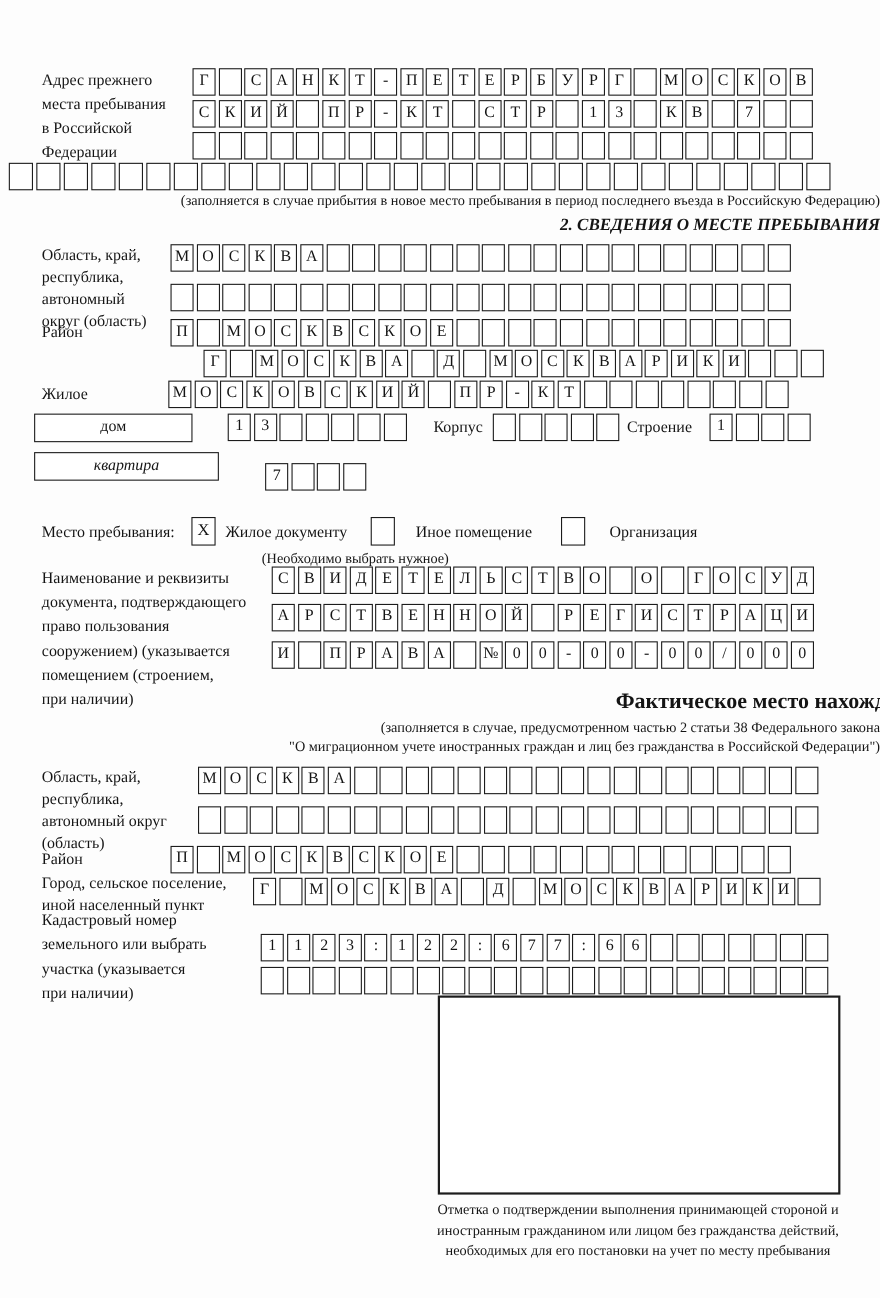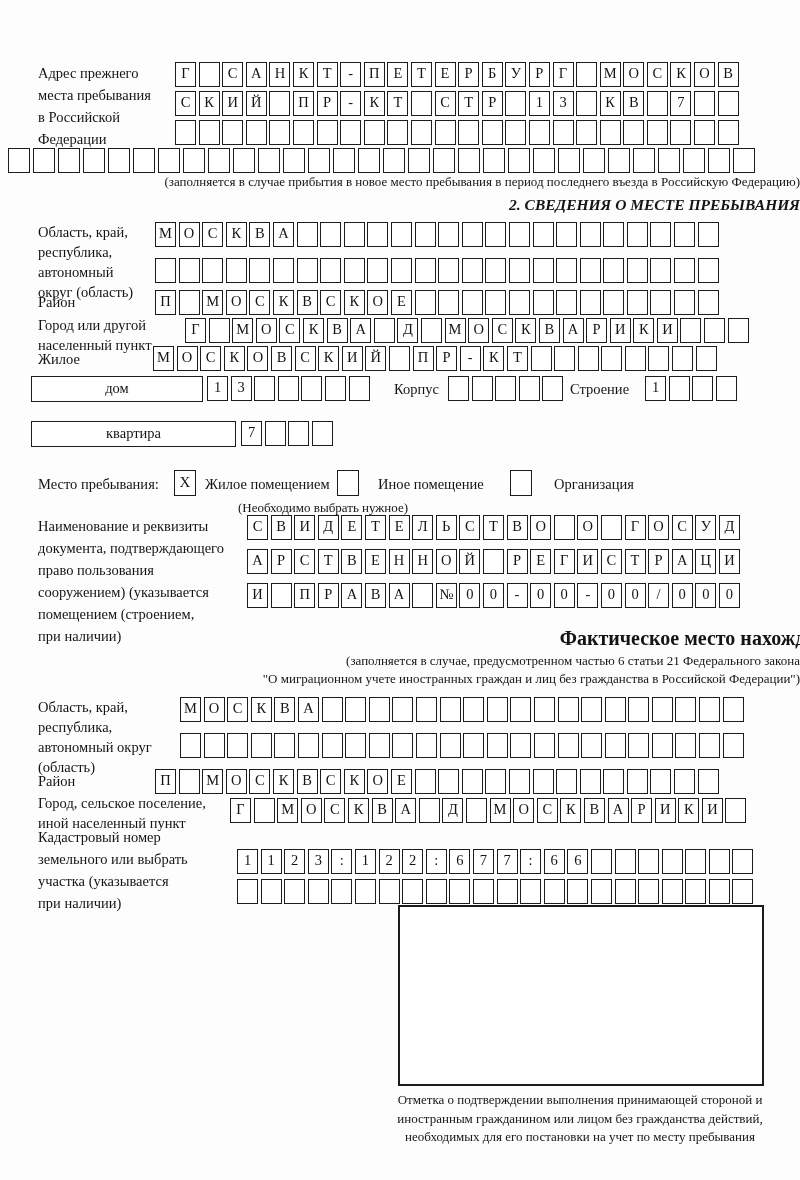--- a/index.html
+++ b/index.html
@@ -60,62 +60,58 @@
     <div>республика,</div>
     <div>автономный</div>
     <div>округ (область)</div>
   </div>
   <div class="grid-row" style="left:155px;top:222px;"><span class="cell">М</span><span class="cell">О</span><span class="cell">С</span><span class="cell">К</span><span class="cell">В</span><span class="cell">А</span><span class="cell"></span><span class="cell"></span><span class="cell"></span><span class="cell"></span><span class="cell"></span><span class="cell"></span><span class="cell"></span><span class="cell"></span><span class="cell"></span><span class="cell"></span><span class="cell"></span><span class="cell"></span><span class="cell"></span><span class="cell"></span><span class="cell"></span><span class="cell"></span><span class="cell"></span><span class="cell"></span></div>
   <div class="grid-row" style="left:155px;top:258px;"><span class="cell"></span><span class="cell"></span><span class="cell"></span><span class="cell"></span><span class="cell"></span><span class="cell"></span><span class="cell"></span><span class="cell"></span><span class="cell"></span><span class="cell"></span><span class="cell"></span><span class="cell"></span><span class="cell"></span><span class="cell"></span><span class="cell"></span><span class="cell"></span><span class="cell"></span><span class="cell"></span><span class="cell"></span><span class="cell"></span><span class="cell"></span><span class="cell"></span><span class="cell"></span><span class="cell"></span></div>
 
   <div class="label" style="left:38px;top:292px;">Район</div>
   <div class="grid-row" style="left:155px;top:290px;"><span class="cell">П</span><span class="cell"></span><span class="cell">М</span><span class="cell">О</span><span class="cell">С</span><span class="cell">К</span><span class="cell">В</span><span class="cell">С</span><span class="cell">К</span><span class="cell">О</span><span class="cell">Е</span><span class="cell"></span><span class="cell"></span><span class="cell"></span><span class="cell"></span><span class="cell"></span><span class="cell"></span><span class="cell"></span><span class="cell"></span><span class="cell"></span><span class="cell"></span><span class="cell"></span><span class="cell"></span><span class="cell"></span></div>
 
-  <div class="label" style="left:38px;top:315px;">
-    <div>Город или другой</div>
-    <div>населенный пункт</div>
-  </div>
   <div class="grid-row" style="left:185px;top:318px;"><span class="cell">Г</span><span class="cell"></span><span class="cell">М</span><span class="cell">О</span><span class="cell">С</span><span class="cell">К</span><span class="cell">В</span><span class="cell">А</span><span class="cell"></span><span class="cell">Д</span><span class="cell"></span><span class="cell">М</span><span class="cell">О</span><span class="cell">С</span><span class="cell">К</span><span class="cell">В</span><span class="cell">А</span><span class="cell">Р</span><span class="cell">И</span><span class="cell">К</span><span class="cell">И</span><span class="cell"></span><span class="cell"></span><span class="cell"></span></div>
 
   <div class="label" style="left:38px;top:349px;">Жилое</div>
   <div class="grid-row" style="left:153px;top:346px;"><span class="cell">М</span><span class="cell">О</span><span class="cell">С</span><span class="cell">К</span><span class="cell">О</span><span class="cell">В</span><span class="cell">С</span><span class="cell">К</span><span class="cell">И</span><span class="cell">Й</span><span class="cell"></span><span class="cell">П</span><span class="cell">Р</span><span class="cell">-</span><span class="cell">К</span><span class="cell">Т</span><span class="cell"></span><span class="cell"></span><span class="cell"></span><span class="cell"></span><span class="cell"></span><span class="cell"></span><span class="cell"></span><span class="cell"></span></div>
 
-  <div class="box-label" style="left:31px;top:376px;width:172px;">дом</div>
+  <div class="box-label" style="left:31px;top:376px;width:144px;">дом</div>
   <div class="grid-row" style="left:207px;top:376px;"><span class="cell">1</span><span class="cell">3</span><span class="cell"></span><span class="cell"></span><span class="cell"></span><span class="cell"></span><span class="cell"></span></div>
   <div class="label" style="left:394px;top:379px;">Корпус</div>
   <div class="grid-row" style="left:448px;top:376px;"><span class="cell"></span><span class="cell"></span><span class="cell"></span><span class="cell"></span><span class="cell"></span></div>
   <div class="label" style="left:570px;top:379px;">Строение</div>
   <div class="grid-row" style="left:645px;top:376px;"><span class="cell">1</span><span class="cell"></span><span class="cell"></span><span class="cell"></span></div>
 
-  <div class="box-label" style="left:31px;top:421px;width:205px;">квартира</div>
+  <div class="box-label" style="left:31px;top:411px;width:168px;font-style:italic;">квартира</div>
   <div class="grid-row" style="left:241px;top:421px;"><span class="cell">7</span><span class="cell"></span><span class="cell"></span><span class="cell"></span></div>
 
   <div class="label" style="left:38px;top:474px;">Место пребывания:</div>
   <div class="chk" style="left:174px;top:470px;">X</div>
-  <div class="label" style="left:205px;top:474px;">Жилое помещением</div>
+  <div class="label" style="left:205px;top:474px;">Жилое документу</div>
   <div class="chk" style="left:337px;top:470px;"></div>
   <div class="label" style="left:378px;top:474px;">Иное помещение</div>
   <div class="chk" style="left:510px;top:470px;"></div>
   <div class="label" style="left:554px;top:474px;">Организация</div>
   <div class="caption" style="left:238px;top:500px;">(Необходимо выбрать нужное)</div>
 
   <div class="label lh22" style="left:38px;top:515px;">
     <div>Наименование и реквизиты</div>
     <div>документа, подтверждающего</div>
     <div>право пользования</div>
     <div>сооружением) (указывается</div>
     <div>помещением (строением,</div>
     <div>при наличии)</div>
   </div>
   <div class="grid-row" style="left:247px;top:515px;"><span class="cell">С</span><span class="cell">В</span><span class="cell">И</span><span class="cell">Д</span><span class="cell">Е</span><span class="cell">Т</span><span class="cell">Е</span><span class="cell">Л</span><span class="cell">Ь</span><span class="cell">С</span><span class="cell">Т</span><span class="cell">В</span><span class="cell">О</span><span class="cell"></span><span class="cell">О</span><span class="cell"></span><span class="cell">Г</span><span class="cell">О</span><span class="cell">С</span><span class="cell">У</span><span class="cell">Д</span></div>
   <div class="grid-row" style="left:247px;top:549px;"><span class="cell">А</span><span class="cell">Р</span><span class="cell">С</span><span class="cell">Т</span><span class="cell">В</span><span class="cell">Е</span><span class="cell">Н</span><span class="cell">Н</span><span class="cell">О</span><span class="cell">Й</span><span class="cell"></span><span class="cell">Р</span><span class="cell">Е</span><span class="cell">Г</span><span class="cell">И</span><span class="cell">С</span><span class="cell">Т</span><span class="cell">Р</span><span class="cell">А</span><span class="cell">Ц</span><span class="cell">И</span></div>
   <div class="grid-row" style="left:247px;top:583px;"><span class="cell">И</span><span class="cell"></span><span class="cell">П</span><span class="cell">Р</span><span class="cell">А</span><span class="cell">В</span><span class="cell">А</span><span class="cell"></span><span class="cell">№</span><span class="cell">0</span><span class="cell">0</span><span class="cell">-</span><span class="cell">0</span><span class="cell">0</span><span class="cell">-</span><span class="cell">0</span><span class="cell">0</span><span class="cell">/</span><span class="cell">0</span><span class="cell">0</span><span class="cell">0</span></div>
 
   <div class="title center" style="top:627px;font-size:20px;padding-left:48px;">Фактическое место нахождения</div>
-  <div class="caption center" style="top:653px;">(заполняется в случае, предусмотренном частью 6 статьи 21 Федерального закона</div>
+  <div class="caption center" style="top:653px;">(заполняется в случае, предусмотренном частью 2 статьи 38 Федерального закона</div>
   <div class="caption center" style="top:671px;">"О миграционном учете иностранных граждан и лиц без гражданства в Российской Федерации")</div>
 
   <div class="label" style="left:38px;top:697px;">
     <div>Область, край,</div>
     <div>республика,</div>
     <div>автономный округ</div>
     <div>(область)</div>
   </div>
   <div class="grid-row" style="left:180px;top:697px;"><span class="cell">М</span><span class="cell">О</span><span class="cell">С</span><span class="cell">К</span><span class="cell">В</span><span class="cell">А</span><span class="cell"></span><span class="cell"></span><span class="cell"></span><span class="cell"></span><span class="cell"></span><span class="cell"></span><span class="cell"></span><span class="cell"></span><span class="cell"></span><span class="cell"></span><span class="cell"></span><span class="cell"></span><span class="cell"></span><span class="cell"></span><span class="cell"></span><span class="cell"></span><span class="cell"></span><span class="cell"></span></div>
   <div class="grid-row" style="left:180px;top:733px;"><span class="cell"></span><span class="cell"></span><span class="cell"></span><span class="cell"></span><span class="cell"></span><span class="cell"></span><span class="cell"></span><span class="cell"></span><span class="cell"></span><span class="cell"></span><span class="cell"></span><span class="cell"></span><span class="cell"></span><span class="cell"></span><span class="cell"></span><span class="cell"></span><span class="cell"></span><span class="cell"></span><span class="cell"></span><span class="cell"></span><span class="cell"></span><span class="cell"></span><span class="cell"></span><span class="cell"></span></div>

